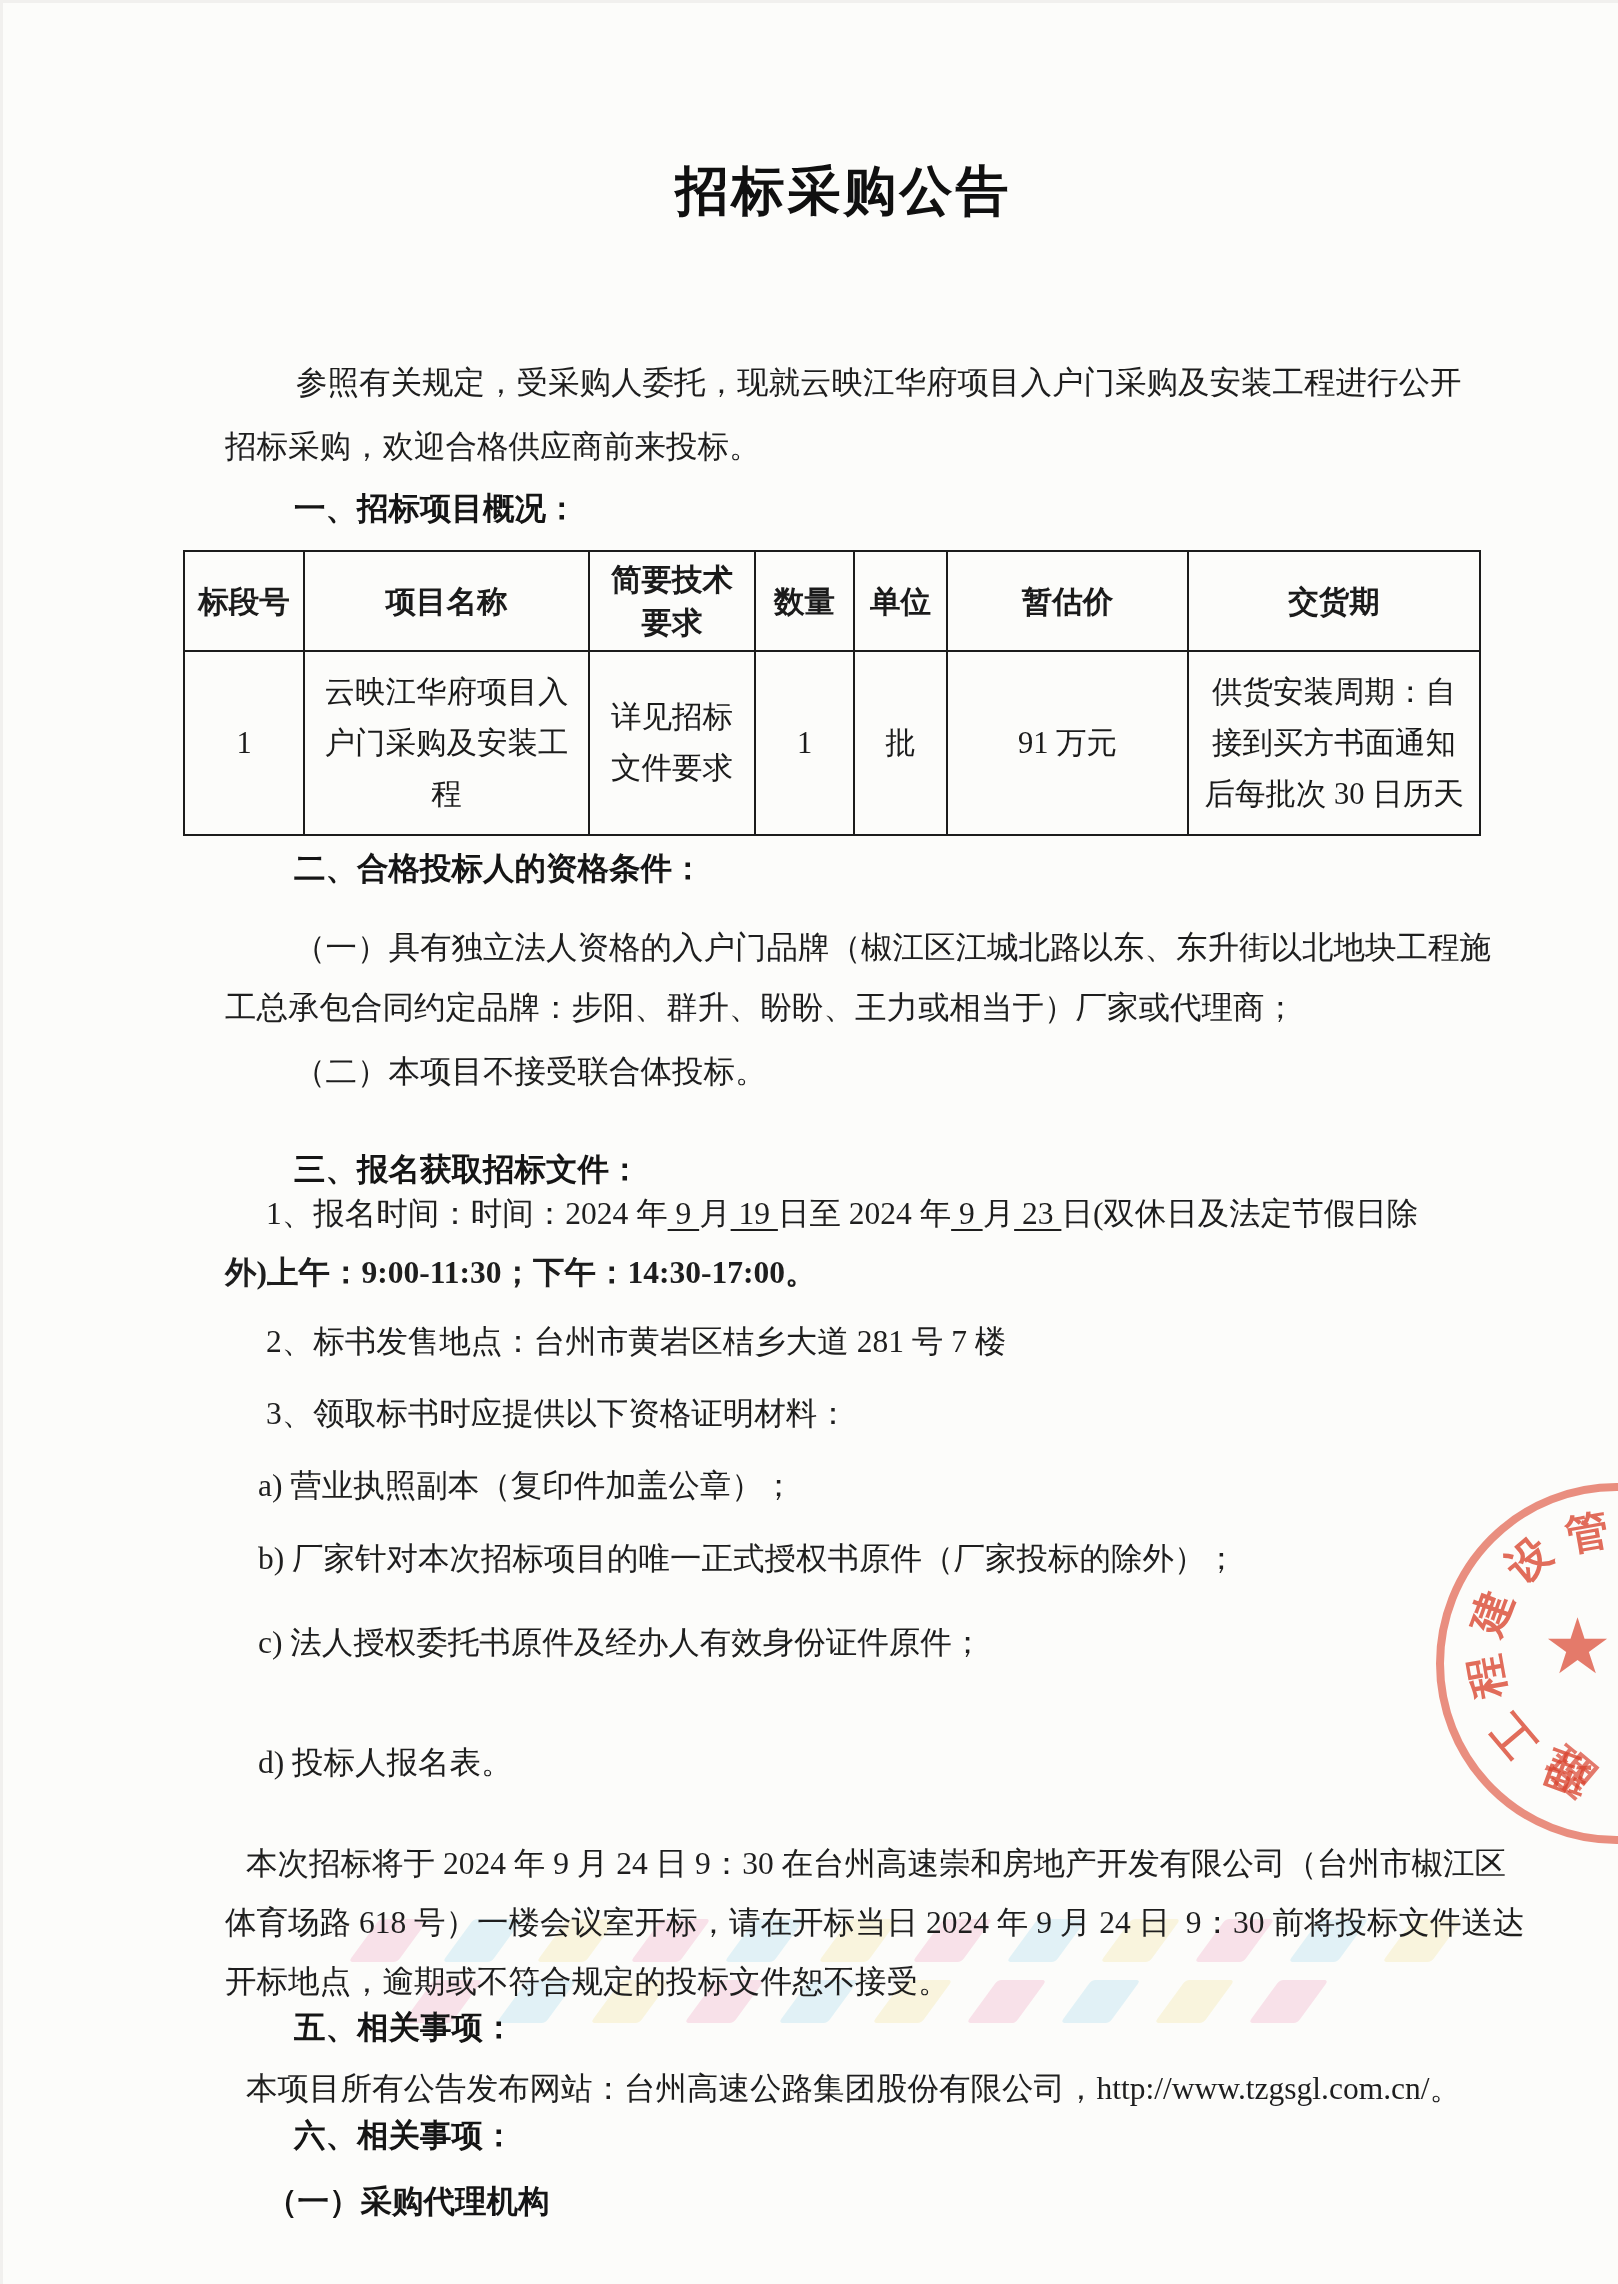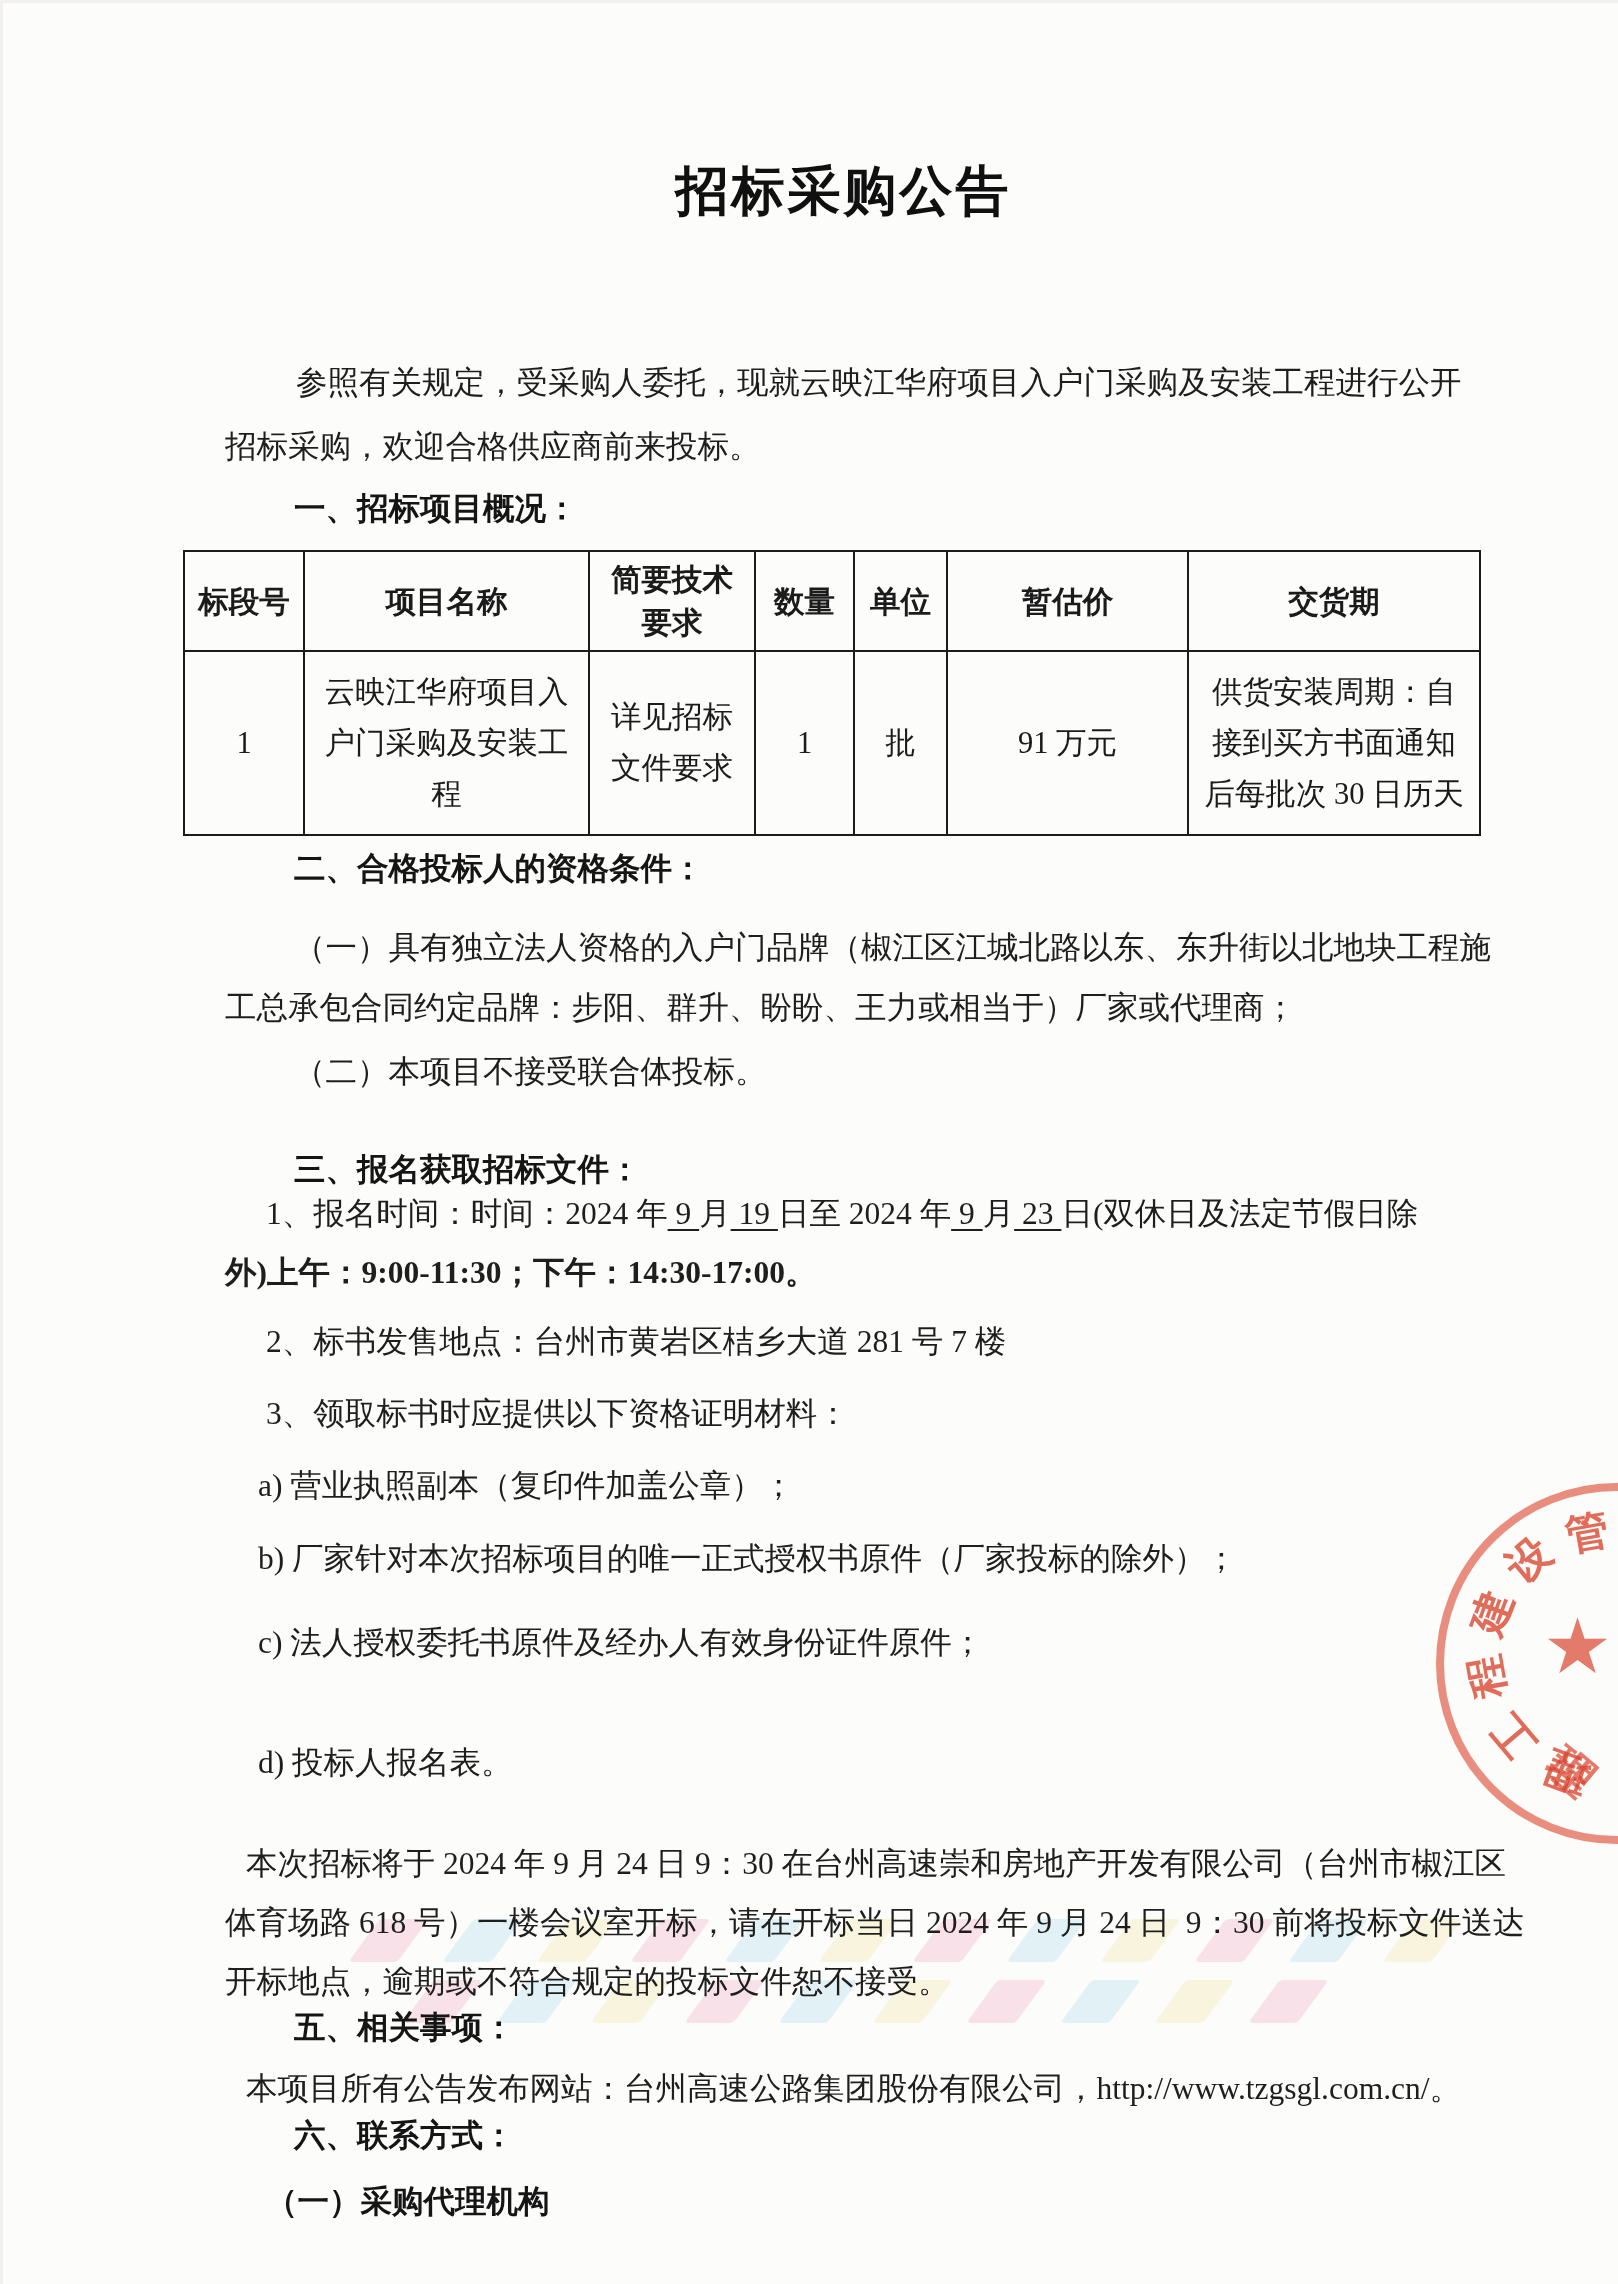--- a/index.html
+++ b/index.html
@@ -157,21 +157,21 @@
   <div class="line" style="top:1623px;left:258px;">c) 法人授权委托书原件及经办人有效身份证件原件；</div>
   <div class="line" style="top:1699px;left:258px;margin-top:44px;">d) 投标人报名表。</div>
 
   <div class="line" style="top:1844px;left:246px;">本次招标将于 2024 年 9 月 24 日 9：30 在台州高速崇和房地产开发有限公司（台州市椒江区</div>
   <div class="line" style="top:1903px;left:225px;">体育场路 618 号）一楼会议室开标，请在开标当日 2024 年 9 月 24 日  9：30 前将投标文件送达</div>
   <div class="line" style="top:1962px;left:225px;">开标地点，逾期或不符合规定的投标文件恕不接受。</div>
 
   <div class="line hd" style="top:2008px;left:294px;">五、相关事项：</div>
   <div class="line" style="top:2069px;left:246px;">本项目所有公告发布网站：台州高速公路集团股份有限公司，http://www.tzgsgl.com.cn/。</div>
 
-  <div class="line hd" style="top:2116px;left:294px;">六、联系方式：</div>
+  <div class="line hd" style="top:2116px;left:294px;">六、相关事项：</div>
   <div class="line hd" style="top:2182px;left:266px;">（一）采购代理机构</div>
 
   <div class="stamp-ring"></div>
   <div class="stamp-center">
     <span class="arc a1">管</span>
     <span class="arc a2">设</span>
     <span class="arc a3">建</span>
     <span class="arc a4">程</span>
     <span class="arc a5">工</span>
     <span class="arc a6">理</span>

